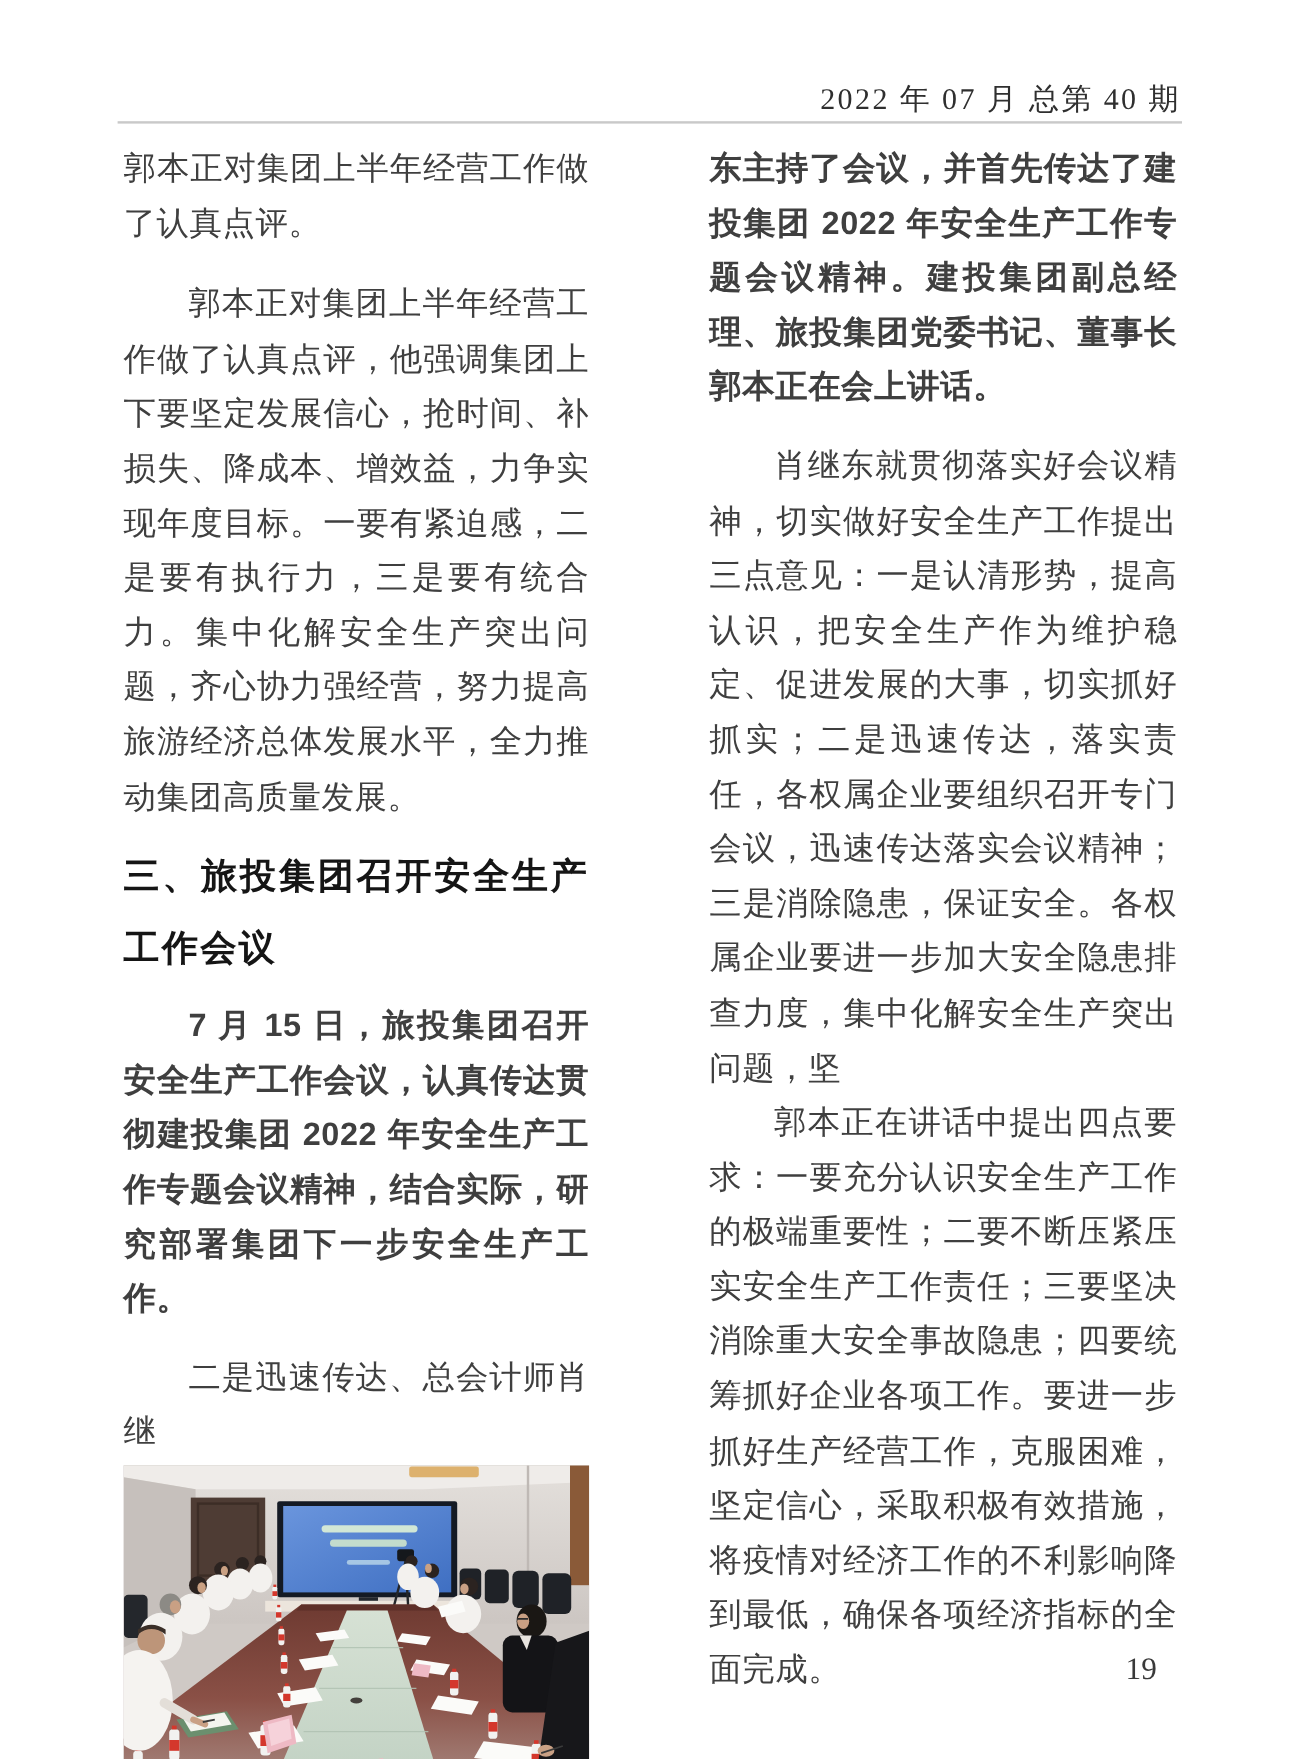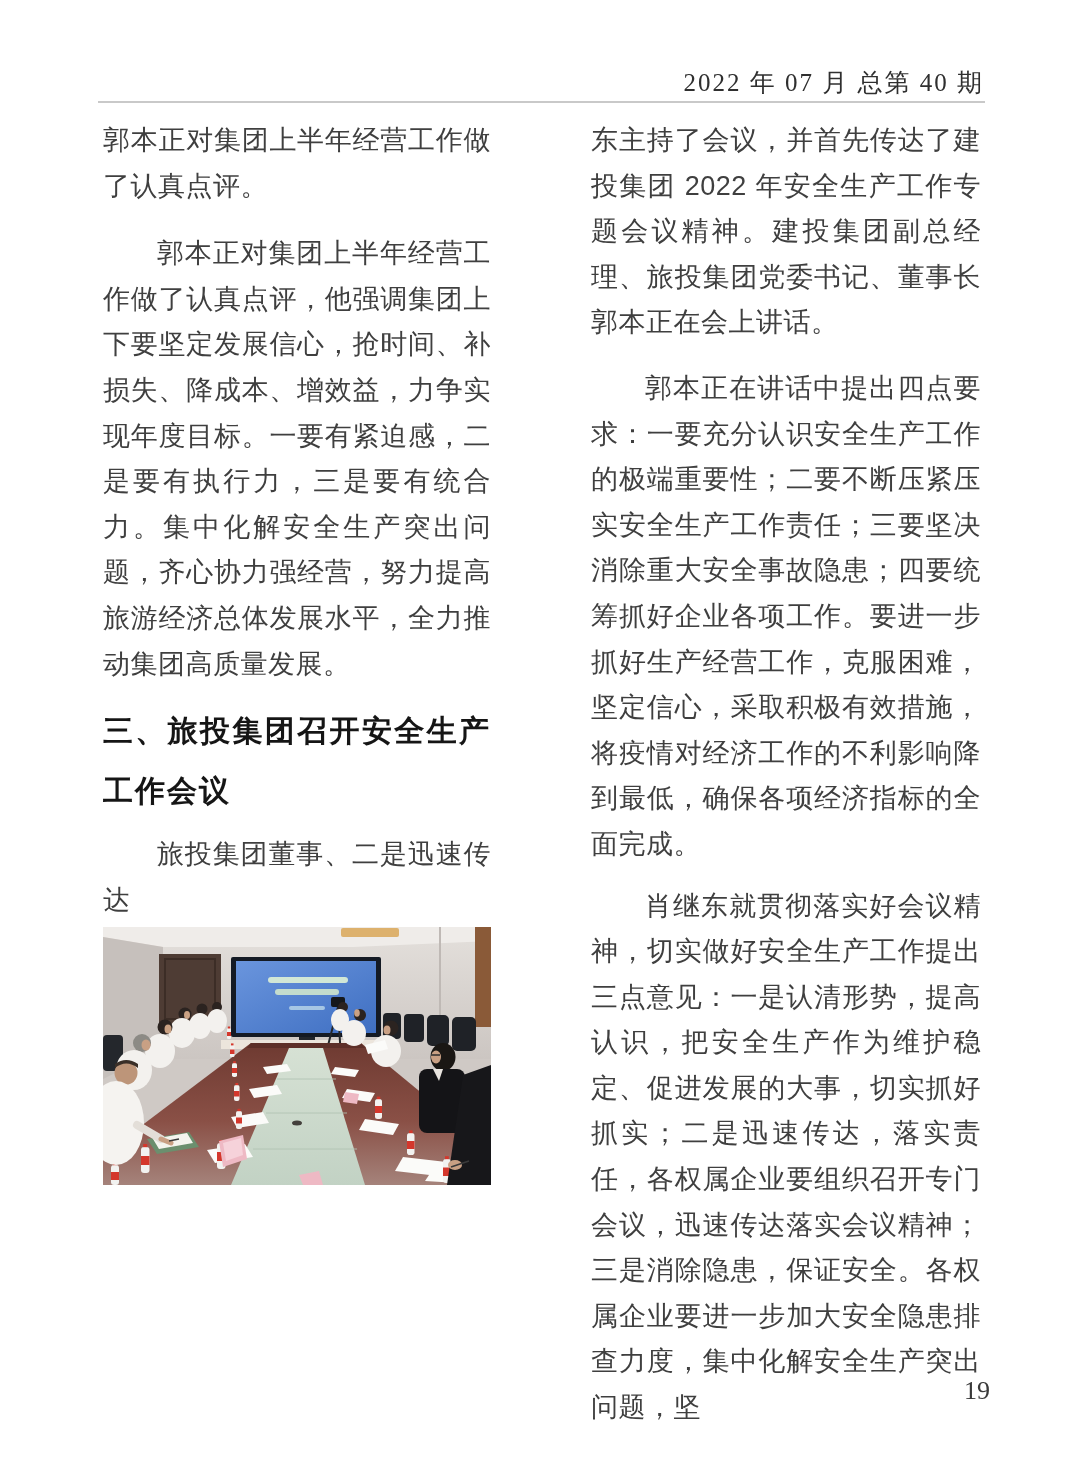--- a/index.html
+++ b/index.html
@@ -27,54 +27,55 @@
     font-size:27px;line-height:45.6px;letter-spacing:0.5px;
     text-align:justify;text-justify:inter-character;
   }
   .col-left{left:103px;}
   .col-right{left:591px;width:390px;}
   .col p{margin:0;}
   .p-indent{text-indent:2em;}
   .m-a{margin-bottom:22px !important;}
   .m-b{margin-bottom:14px !important;}
   .m-c{margin-bottom:11px !important;}
-  .m-d{margin-bottom:20px !important;}
+  .m-d{margin-bottom:20px !important;font-weight:bold;}
   .m-e{margin-bottom:16px !important;}
   .section-heading{
     margin:0;
     font-size:30px;line-height:60px;letter-spacing:2px;
     font-weight:700;color:#151515;
     text-align:justify;text-justify:inter-character;
   }
   
   .photo{
     width:388px;height:258px;margin-top:4px;
     background:#cfc9c5;overflow:hidden;
   }
   .photo svg{display:block;}
   
   .page-number{
     position:absolute;left:938px;top:1376px;width:52px;
     font-family:"Liberation Serif",serif;
-    font-size:26px;color:#3a3a3a;text-align:right;
+    font-size:26px;color:#3a3a3a;text-align:left;
   }
 </style>
 </head>
 <body>
 
 <div class="page">
 
   <div class="issue-info">2022 年 07 月  总第 40 期</div>
   <div class="header-rule"></div>
 
   <div class="col col-left">
     <p class="m-a">郭本正对集团上半年经营工作做了认真点评。</p>
     <p class="p-indent m-b">郭本正对集团上半年经营工作做了认真点评，他强调集团上下要坚定发展信心，抢时间、补损失、降成本、增效益，力争实现年度目标。一要有紧迫感，二是要有执行力，三是要有统合力。集中化解安全生产突出问题，齐心协力强经营，努力提高旅游经济总体发展水平，全力推动集团高质量发展。</p>
     <h2 class="section-heading m-c">三、旅投集团召开安全生产工作会议</h2>
-    <p class="p-indent">旅投集团董事、二是迅速传达</p>
+    <p class="p-indent m-d">7 月 15 日，旅投集团召开安全生产工作会议，认真传达贯彻建投集团 2022 年安全生产工作专题会议精神，结合实际，研究部署集团下一步安全生产工作。</p>
+    <p class="p-indent">二是迅速传达、总会计师肖继</p>
 
     <div class="photo">
       <svg width="388" height="258" viewBox="0 0 388 258">
         <defs>
           <linearGradient id="gWall" x1="0" y1="0" x2="0" y2="1">
             <stop offset="0" stop-color="#e4e0dc"></stop>
               <stop offset="1" stop-color="#ccc6c2"></stop>
           </linearGradient>
           <linearGradient id="gScreen" x1="0" y1="0" x2="1" y2="1">
             <stop offset="0" stop-color="#6a95dd"></stop>
@@ -252,18 +253,18 @@
           <polygon points="360,148 388,138 388,258 344,258" fill="#17171a"></polygon>
           <ellipse cx="352" cy="238" rx="7" ry="5" fill="#c9a084"></ellipse>
           <line x1="348" y1="240" x2="366" y2="234" stroke="#3a3a3a" stroke-width="1.5"></line>
         </g>
       </svg>
     </div>
   </div>
 
   <div class="col col-right">
     <p class="m-d">东主持了会议，并首先传达了建投集团 2022 年安全生产工作专题会议精神。建投集团副总经理、旅投集团党委书记、董事长郭本正在会上讲话。</p>
+    <p class="p-indent">肖继东就贯彻落实好会议精神，切实做好安全生产工作提出三点意见：一是认清形势，提高认识，把安全生产作为维护稳定、促进发展的大事，切实抓好抓实；二是迅速传达，落实责任，各权属企业要组织召开专门会议，迅速传达落实会议精神；三是消除隐患，保证安全。各权属企业要进一步加大安全隐患排查力度，集中化解安全生产突出问题，坚</p>
     <p class="p-indent m-e">郭本正在讲话中提出四点要求：一要充分认识安全生产工作的极端重要性；二要不断压紧压实安全生产工作责任；三要坚决消除重大安全事故隐患；四要统筹抓好企业各项工作。要进一步抓好生产经营工作，克服困难，坚定信心，采取积极有效措施，将疫情对经济工作的不利影响降到最低，确保各项经济指标的全面完成。</p>
-    <p class="p-indent">肖继东就贯彻落实好会议精神，切实做好安全生产工作提出三点意见：一是认清形势，提高认识，把安全生产作为维护稳定、促进发展的大事，切实抓好抓实；二是迅速传达，落实责任，各权属企业要组织召开专门会议，迅速传达落实会议精神；三是消除隐患，保证安全。各权属企业要进一步加大安全隐患排查力度，集中化解安全生产突出问题，坚</p>
   </div>
 
   <div class="page-number">19</div>
 </div>
 
 </body></html>

